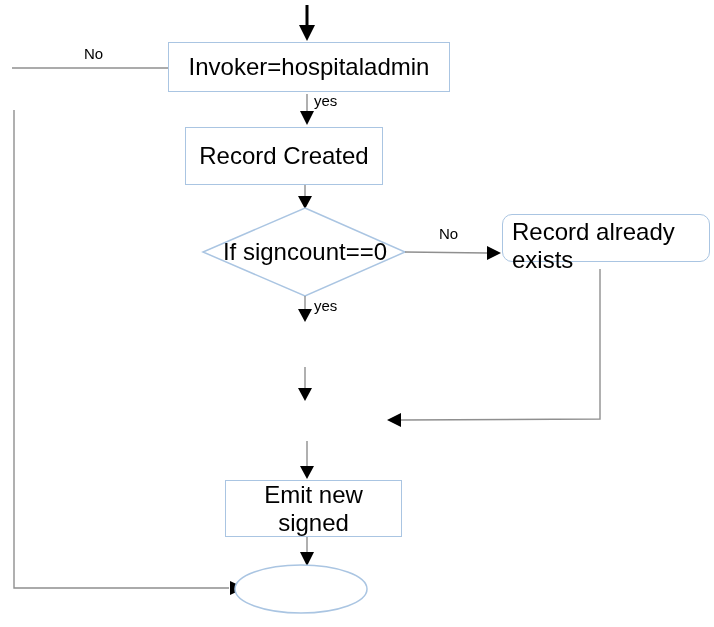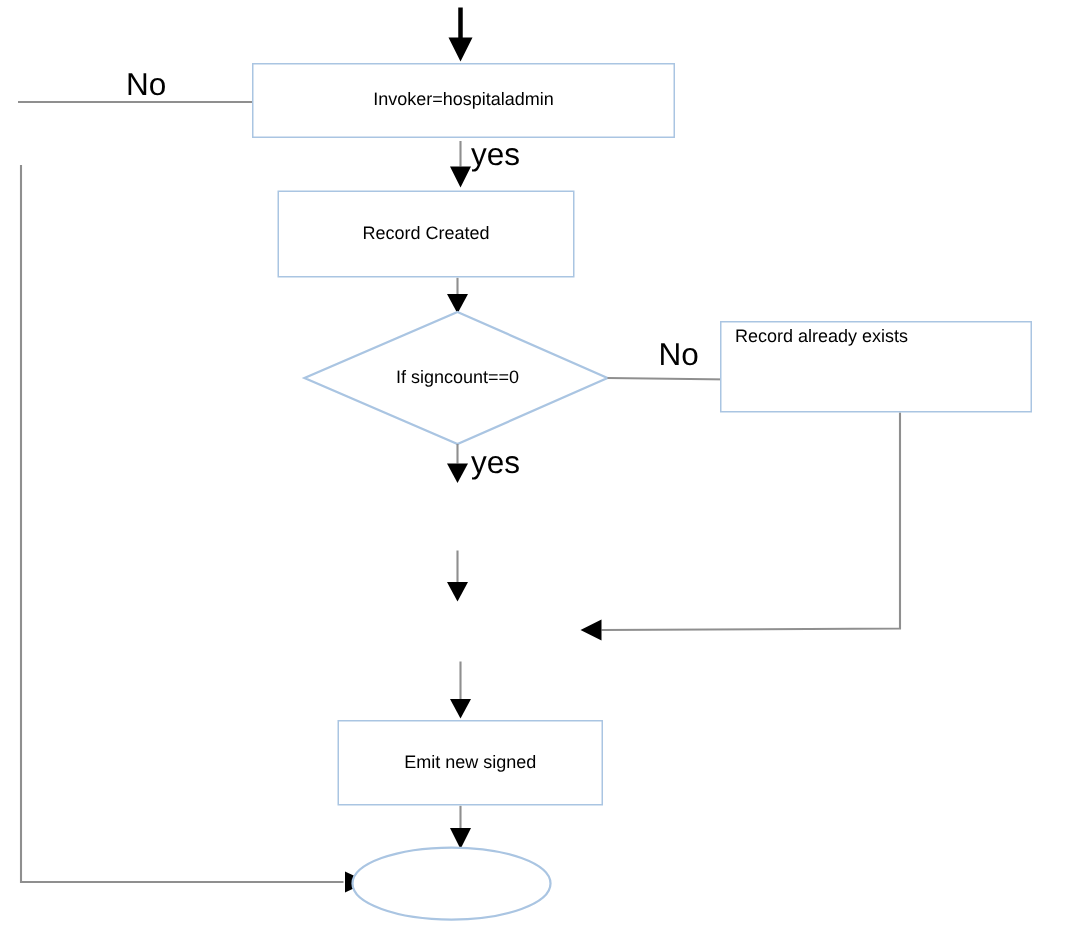--- a/index.html
+++ b/index.html
@@ -21,42 +21,42 @@
     top: 0;
     width: 714px;
     height: 627px;
   }
   .node {
     position: absolute;
     box-sizing: border-box;
     background: #ffffff;
     border: 1.5px solid #aac5e2;
     color: #000000;
-    font-size: 12px;
+    font-size: 24px;
     display: flex;
     align-items: center;
     justify-content: center;
     text-align: center;
     line-height: 1.15;
   }
   .node.plain {
     
     border: none;
     background: transparent;
   }
   .node.left-align {
     justify-content: flex-start;
     align-items: flex-start;
     text-align: left;
     padding: 3px 6px 3px 9px;
   }
   .edge-label {
     position: absolute;
     color: #000000;
-    font-size: 21px;
+    font-size: 15px;
     white-space: nowrap;
   }
   svg .line {
     stroke: #8f8f8f;
     stroke-width: 1.4;
     fill: none;
   }
   svg .line-thick {
     stroke: #000000;
     stroke-width: 3;
@@ -115,21 +115,21 @@
 
     <ellipse class="shape" cx="301" cy="589" rx="66" ry="24"></ellipse>
   </svg>
 
   <div class="node" style="left:168px; top:42px; width:282px; height:50px;">Invoker=hospitaladmin</div>
 
   <div class="node" style="left:185px; top:127px; width:198px; height:58px;">Record Created</div>
 
   <div class="node plain" style="left:215px; top:232px; width:180px; height:40px;">If signcount==0</div>
 
-  <div class="node left-align" style="left:480px; top:214px; width:208px; height:61px;">Record already exists</div>
+  <div class="node left-align" style="left:502px; top:214px; width:208px; height:48px;border-radius:10px;">Record already exists</div>
 
 
 
   <div class="node" style="left:225px; top:480px; width:177px; height:57px;">Emit new signed</div>
 
 
   <div class="edge-label" style="left:84px; top:45px;">No</div>
 
   <div class="edge-label" style="left:314px; top:92px;">yes</div>
 

